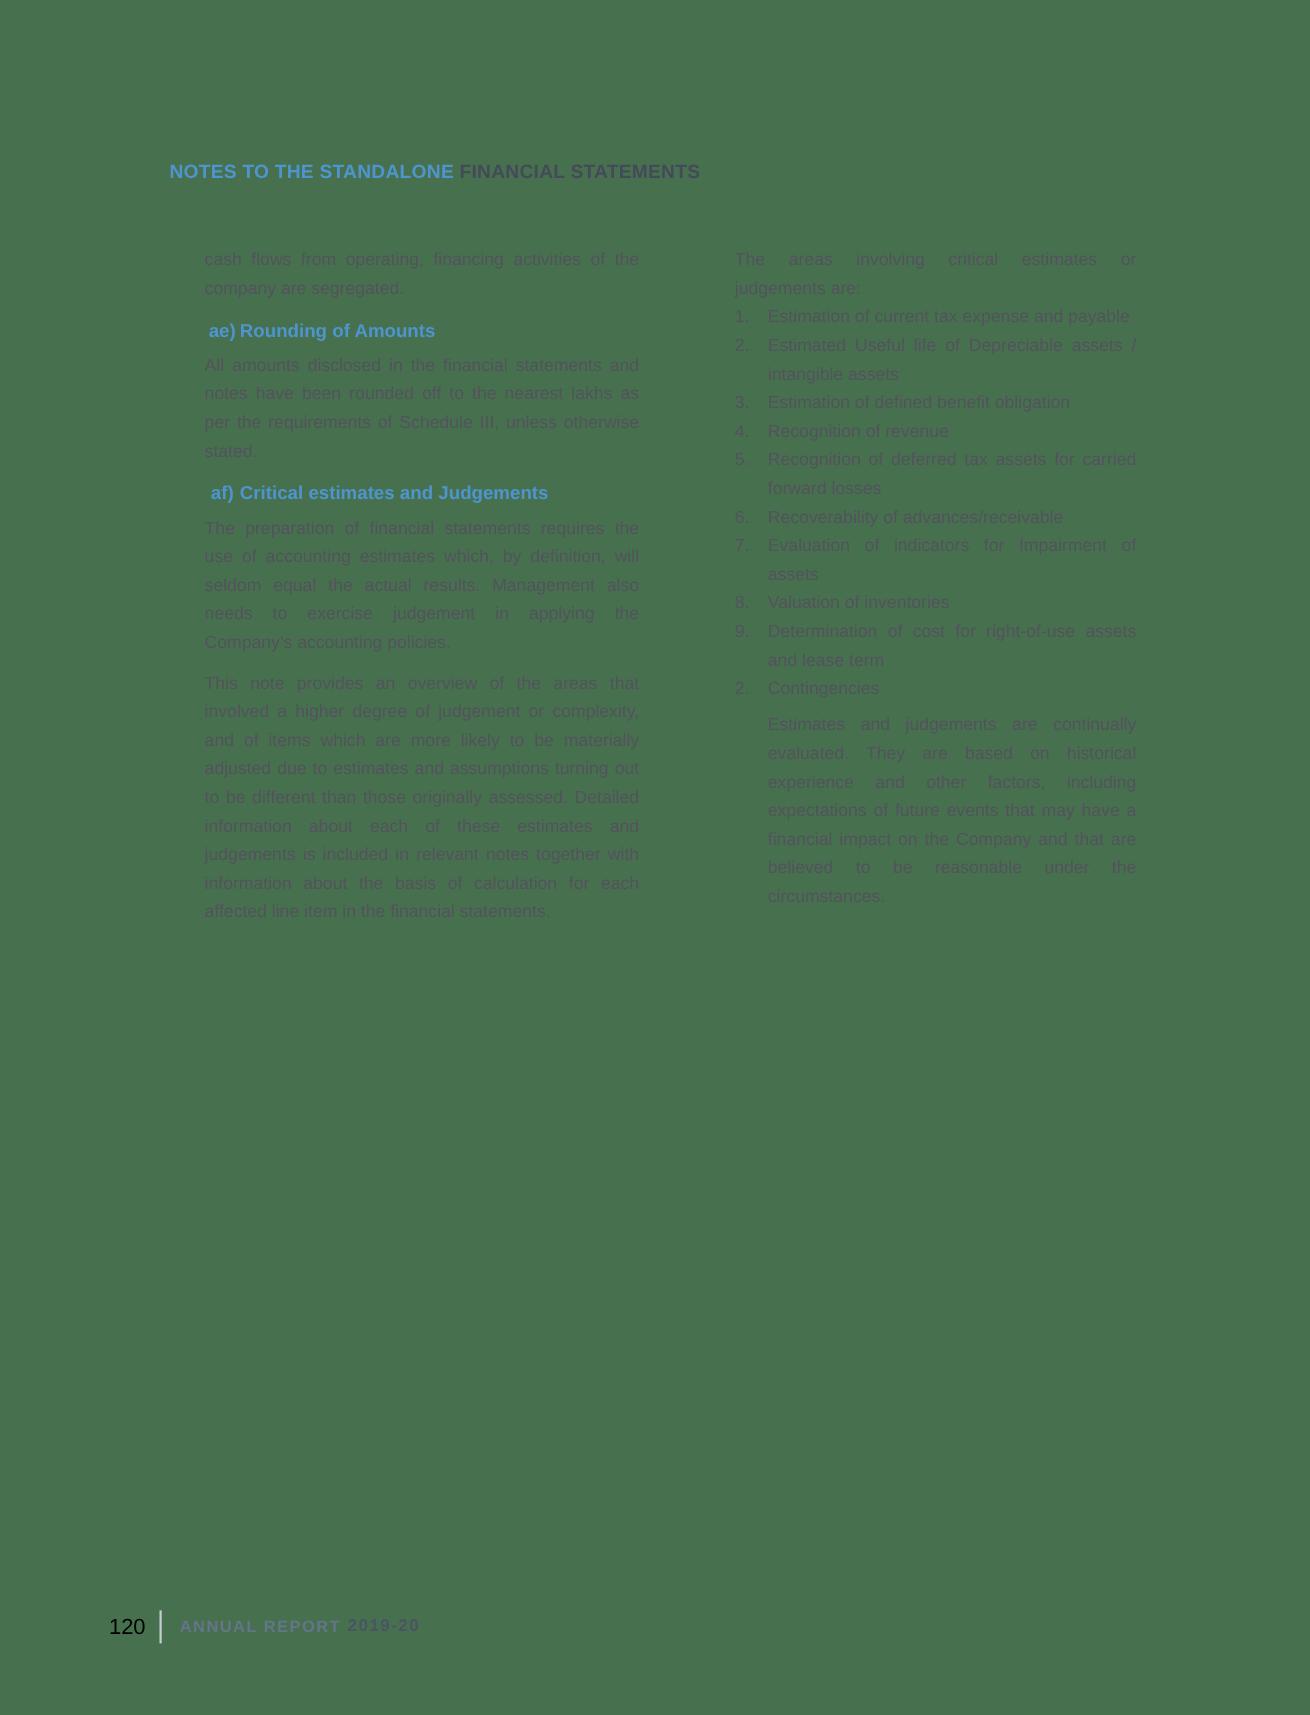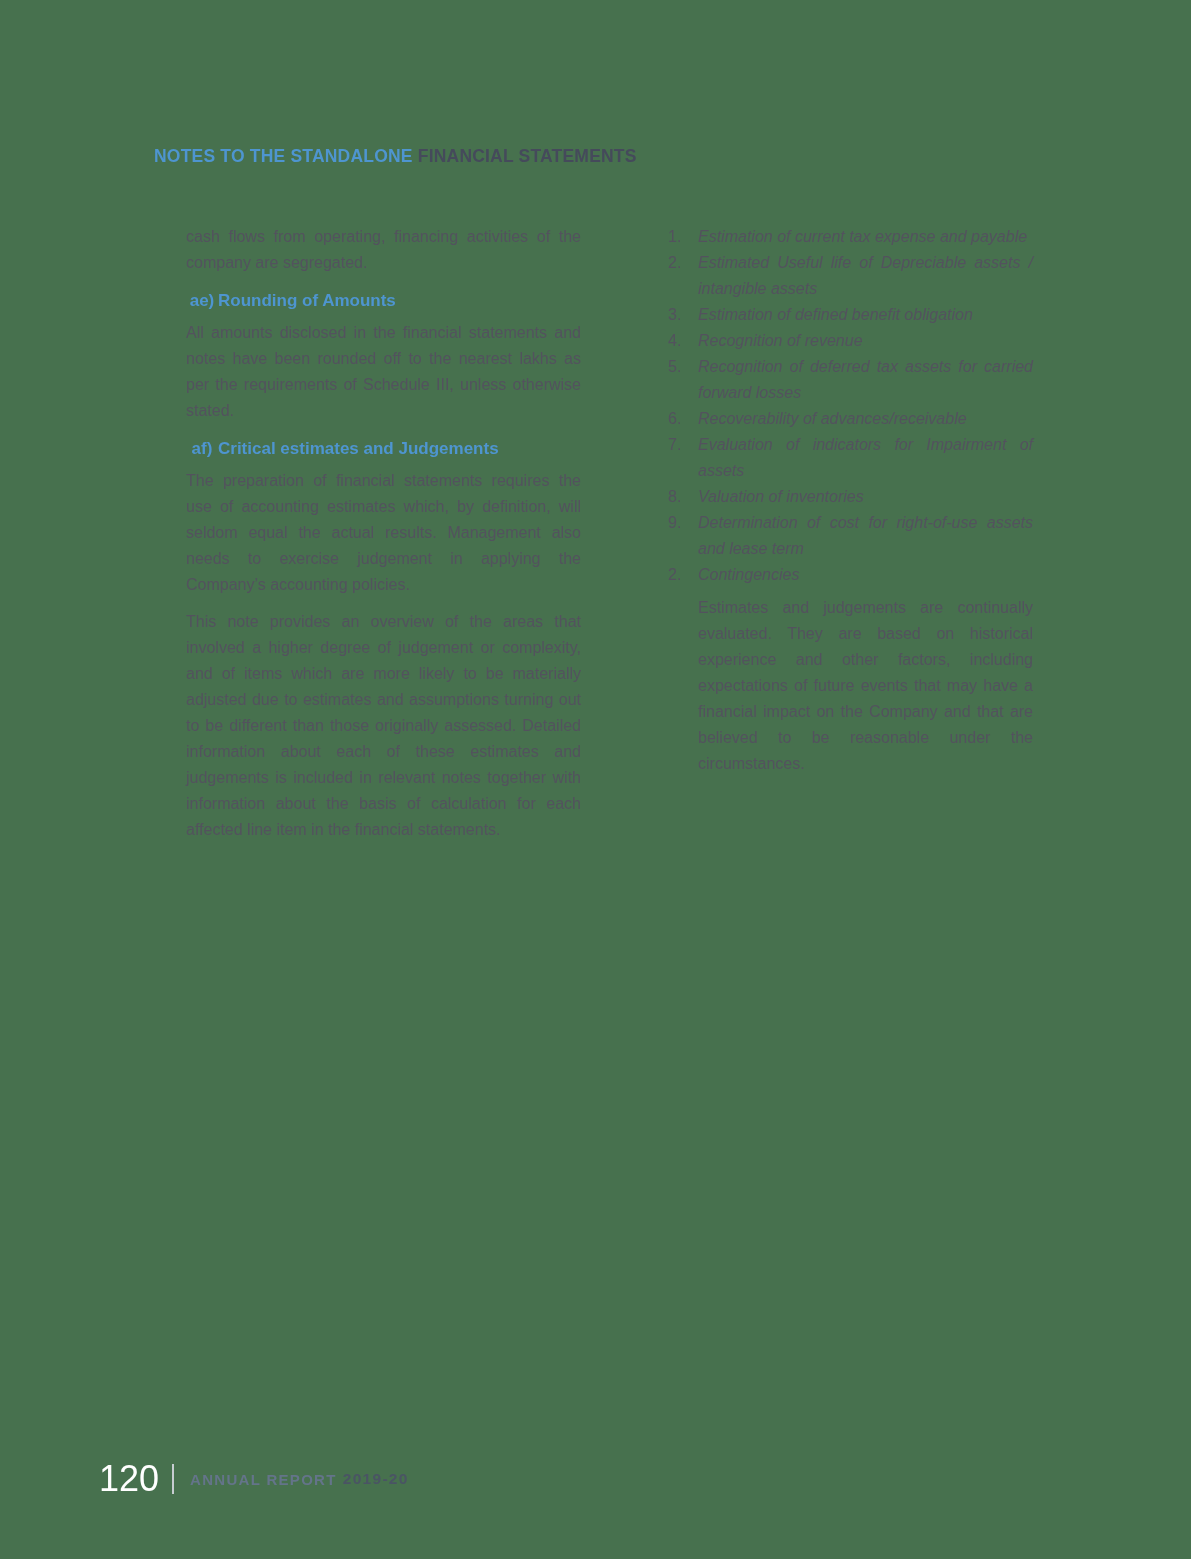--- a/index.html
+++ b/index.html
@@ -43,31 +43,31 @@
     line-height: 26px;
     text-align: center;
   }
   .sec-label { width: 32px; flex-shrink: 0; }
   .para-gap { margin-top: 11px; }
 
   
   .num-list { margin: 0; padding: 0; }
   .list-item { display: flex; }
   .li-num  { width: 30px; flex-shrink: 0; }
-  .li-text { flex: 1; text-align: justify; font-style: italic; }
+  .li-text { flex: 1; text-align: justify; }
 
   .closing { margin-left: 30px; margin-top: 7px; }
 
   
   .footer {
     position: absolute; left: 99px; top: 1461px;
     display: flex; align-items: center;
   }
   .page-num {
-    color: #ffffff; font-size: 36px; line-height: 36px; font-weight: 400;
+    color: #000000; font-size: 20px; line-height: 36px; font-weight: 400;
   }
   .footer-sep {
     width: 2px; height: 30px; background: #C7CDD1;
     margin: 0 16px 0 13px;
   }
   .report-label {
     color: #64748A; font-size: 15px; font-weight: 700;
     letter-spacing: 1.3px; white-space: pre;
   }
   .report-year {
@@ -96,20 +96,21 @@
 
     <div class="sec-heading">
       <span class="sec-label">af)</span>
       <span>Critical estimates and Judgements</span>
     </div>
     <p class="indent">The preparation of financial statements requires the use of accounting estimates which, by definition, will seldom equal the actual results. Management also needs to exercise judgement in applying the Company’s accounting policies.</p>
     <p class="indent para-gap">This note provides an overview of the areas that involved a higher degree of judgement or complexity, and of items which are more likely to be materially adjusted due to estimates and assumptions turning out to be different than those originally assessed. Detailed information about each of these estimates and judgements is included in relevant notes together with information about the basis of calculation for each affected line item in the financial statements.</p>
   </div>
 
   <div class="col col-right">
+    <p>The areas involving critical estimates or judgements are:</p>
 
     <div class="num-list">
       <div class="list-item">
         <span class="li-num">1.</span>
         <span class="li-text">Estimation of current tax expense and payable</span>
       </div>
       <div class="list-item">
         <span class="li-num">2.</span>
         <span class="li-text">Estimated Useful life of Depreciable assets / intangible assets</span>
       </div>

